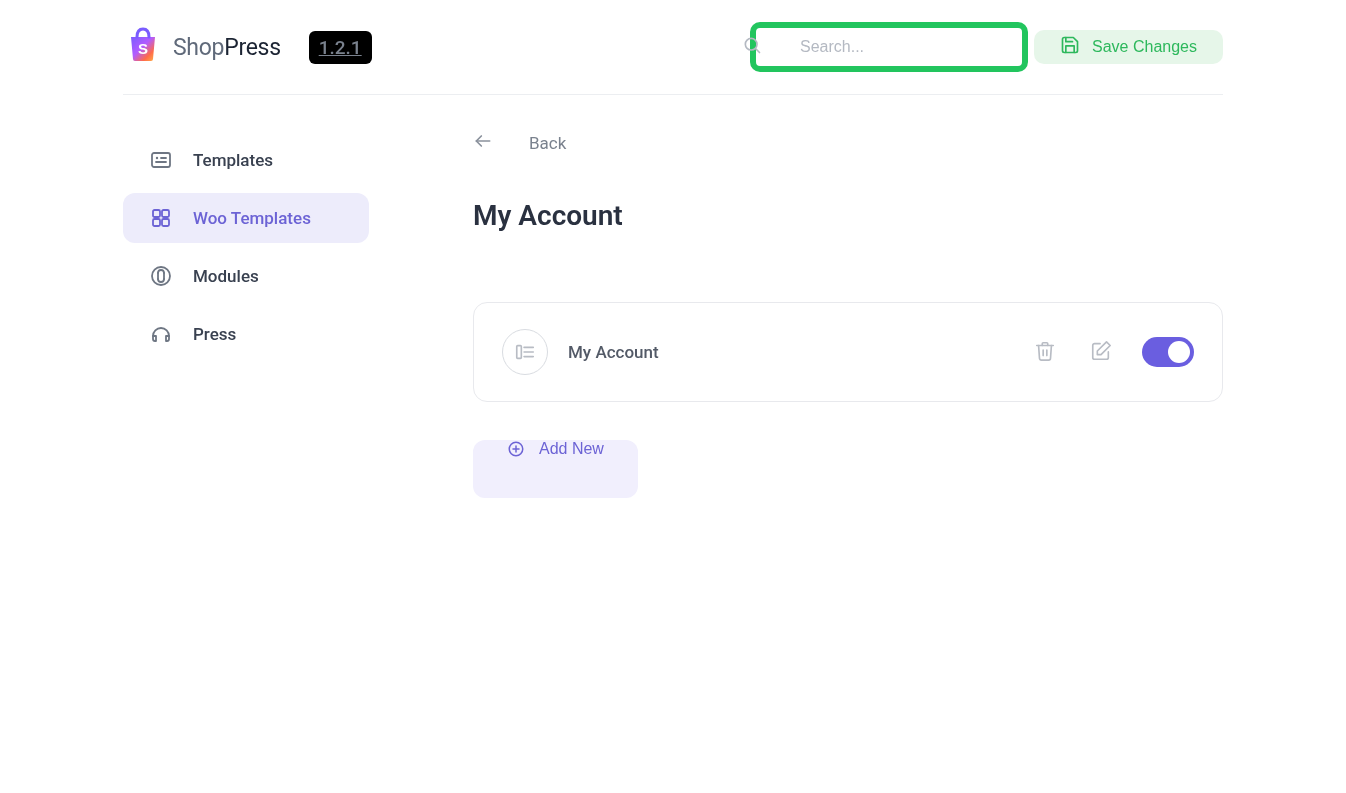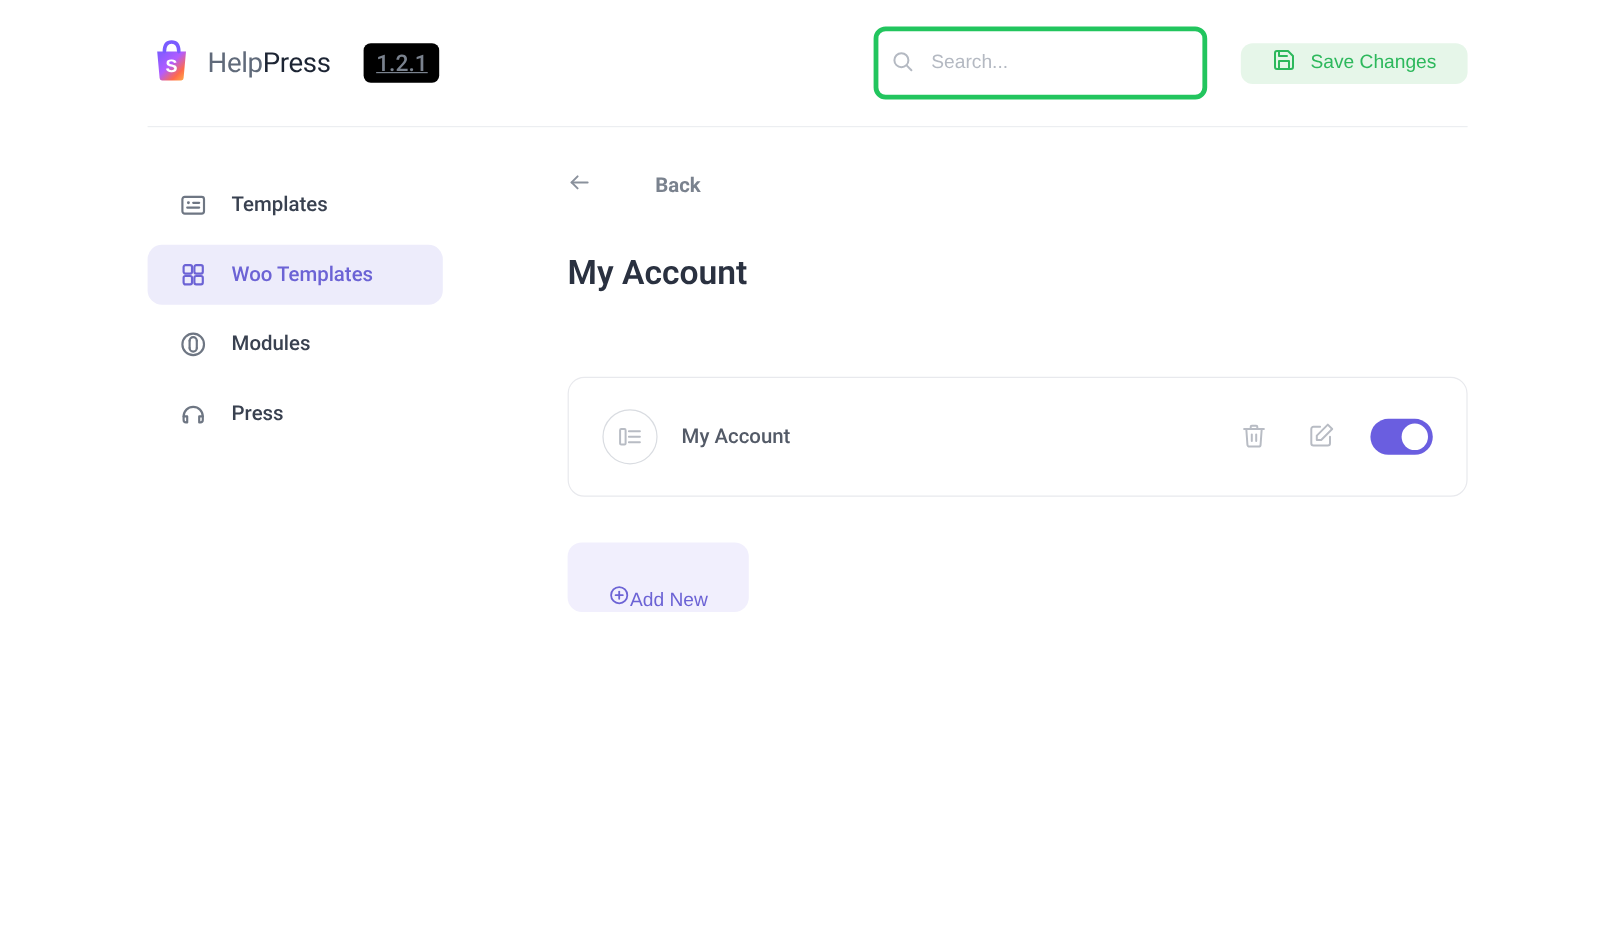--- a/index.html
+++ b/index.html
@@ -41,27 +41,28 @@
       font-weight: 500;
       text-decoration: underline;
     }
     .search {
       margin-left: auto;
       position: relative;
       width: 278px;
     }
     .search input {
       width: 100%;
-      height: 61px;
-      border: 4px solid #22c55e;
+      height: 50px;
+      border: 6px solid #22c55e;
       border-radius: 10px;
       padding: 0 16px 0 44px;
       font-size: 16px;
       color: #394150;
       outline: none;
+      margin-left: 22px;
     }
     .search input::placeholder { color: #b4b9c2; }
     .search .sicon {
       position: absolute; left: 14px; top: 50%; transform: translateY(-50%);
     }
     .save-btn {
       margin-left: 28px;
       height: 34px;
       display: flex; align-items: center; gap: 12px;
       background: #e6f6e9;
@@ -93,23 +94,23 @@
     .nav-item.active {
       background: #edecfb;
       color: #6c63d5;
       text-align: center;
     }
     .nav-item.active svg { stroke: #6c63d5; }
     .nav-item svg { stroke: #6e7683; }
     
     .main { flex: 1; padding-left: 30px; }
     .back {
-      display: inline-flex; align-items: center; gap: 53px;
+      display: inline-flex; align-items: center; gap: 36px;
       color: #7a828e; font-size: 17px; cursor: pointer;
-      margin-bottom: 44px; margin-top: -4px; font-weight: bold;
+      margin-bottom: 44px; margin-top: -4px;
     }
     .page-title {
       font-size: 28px; font-weight: 600; color: #2a3140;
       margin-bottom: 70px;
     }
     .card {
       border: 1px solid #e8e9ed;
       border-radius: 14px;
       height: 100px;
       display: flex; align-items: center;
@@ -127,21 +128,21 @@
     .icon-btn { background:none; border:none; cursor:pointer; padding:4px; display:flex; }
     .toggle {
       width: 52px; height: 30px; border-radius: 999px;
       background: #6a5ee0; position: relative; cursor:pointer; border:none;
     }
     .toggle::after {
       content:""; position:absolute; width:22px; height:22px; border-radius:50%;
       background:#fff; top:4px; right:4px;
     }
     .add-btn {
-      display:inline-flex; align-items:flex-end; 
+      display:inline-flex; align-items:flex-start; gap:14px;
       background:#f1effd; border:none; border-radius:12px;
       height:58px; padding: 0 34px;
       color:#6c63d5; font-size:16px; font-weight:500; cursor:pointer;
     }
   </style>
 </head>
 <body>
 
 <div class="container">
   <div class="header">
@@ -155,21 +156,21 @@
               <stop offset="75%" stop-color="#ff6b4a"></stop>
               <stop offset="100%" stop-color="#ffb547"></stop>
             </linearGradient>
           </defs>
           <path d="M8 12 L32 12 L30 34 Q30 36 28 36 L12 36 Q10 36 10 34 Z" fill="url(#bag)"></path>
           <path d="M14 12 Q14 4 20 4 Q26 4 26 12" fill="none" stroke="#7a5cff" stroke-width="3" stroke-linecap="round"></path>
           <text x="20" y="29" text-anchor="middle" font-size="15" font-weight="800" fill="#ffffff" font-family="Arial">S</text>
         </svg>
       </span>
       <span class="logo-text">
-        <span>Help</span><span class="bold">Press</span>
+        <span>Shop</span><span class="bold">Press</span>
       </span>
       <span class="version">1.2.1</span>
     </div>
     <div class="search">
       <span class="sicon">
         <svg width="20" height="20" viewBox="0 0 24 24" fill="none" stroke="#b4b9c2" stroke-width="2" stroke-linecap="round">
           <circle cx="11" cy="11" r="7"></circle>
             <line x1="21" y1="21" x2="16.2" y2="16.2"></line>
         </svg>
       </span>

